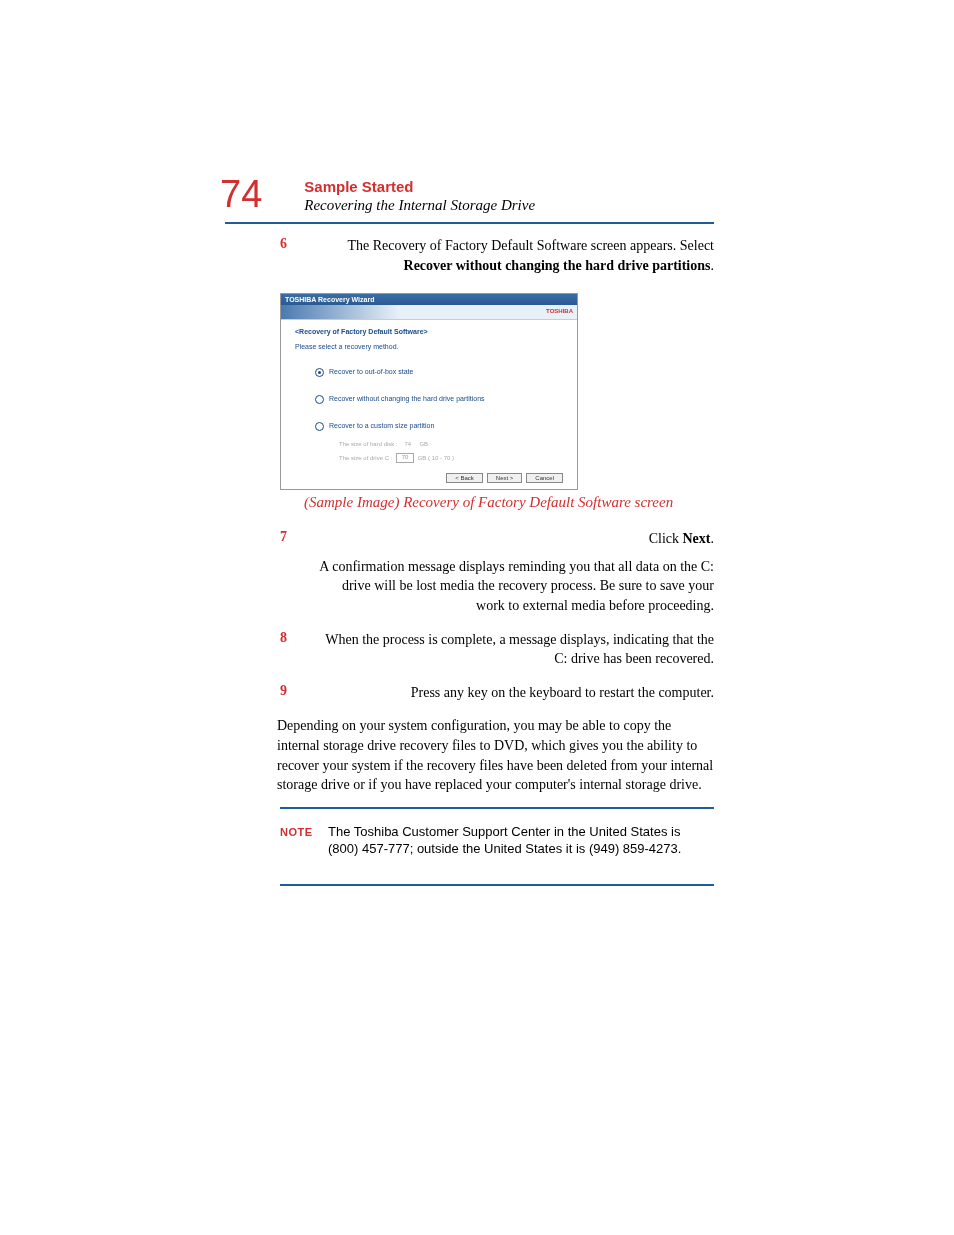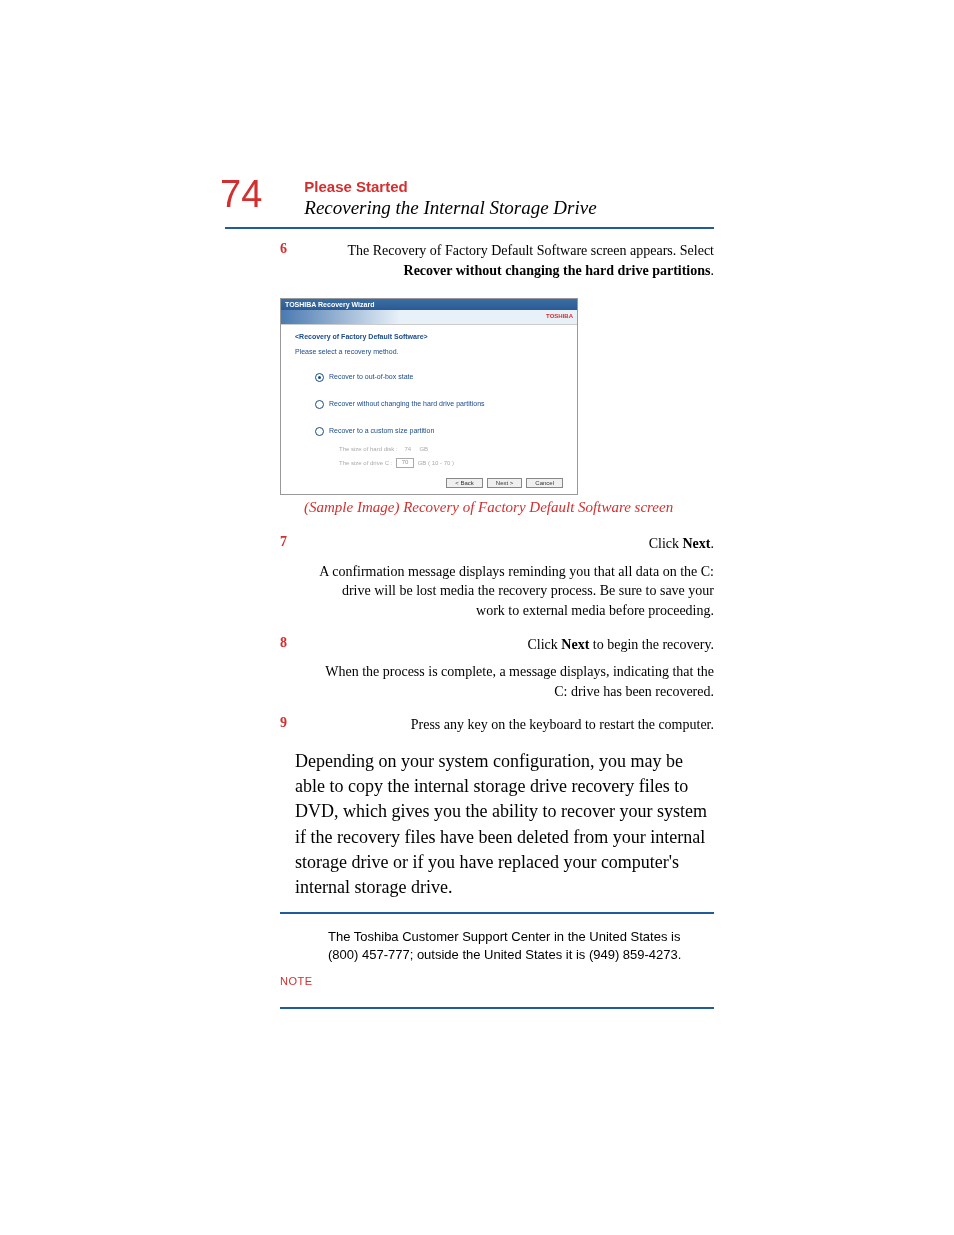--- a/index.html
+++ b/index.html
@@ -34,21 +34,21 @@
   }
   .chapter-title {
     font-family: Arial, Helvetica, sans-serif;
     font-size: 15px;
     font-weight: bold;
     color: #d32f2f;
     margin-bottom: 2px;
   }
   .section-title-top {
     font-style: italic;
-    font-size: 19px;
+    font-size: 15px;
     color: #000;
   }
   .hr {
     height: 2px;
     background: #1f5c99;
     margin: 8px 0 12px 0;
   }
   .hr-thin {
     height: 2px;
     background: #1f5c99;
@@ -183,58 +183,57 @@
     margin-bottom: 18px;
   }
   .section-heading {
     font-family: Arial, Helvetica, sans-serif;
     font-size: 17px;
     font-weight: bold;
     color: #d32f2f;
     margin: 14px 0 8px 0;
   }
   .body-para {
-    font-size: 18px;
+    font-size: 14px;
     line-height: 1.4;
-    margin-left: 70px;
+    margin-left: 52px;
     margin-bottom: 10px;
   }
   .note-block {
     margin-left: 55px;
   }
   .note-row {
     display: flex;
     font-family: Arial, Helvetica, sans-serif;
     font-size: 13px;
     line-height: 1.35;
     padding: 6px 0;
   }
   .note-label {
     color: #d32f2f;
-    font-weight: normal;
+    font-weight: bold;
     width: 48px;
     flex-shrink: 0;
     letter-spacing: 0.5px;
     font-size: 11px;
     padding-top: 2px;
-    margin-top: 44px;
   }
   .note-text p {
     margin: 0 0 8px 0;
   }
 </style>
 </head>
 <body>
 
 <div class="page">
 
   <div class="header-row">
     <div class="page-number">74</div>
     <div class="header-text">
-      <div class="chapter-title">Please Started</div>
+      <div class="chapter-title">Sample Started</div>
       <div class="section-title-top">Recovering the Internal Storage Drive</div>
     </div>
   </div>
 
   <div class="hr"></div>
 
   <div class="step">
     <div class="step-num">6</div>
     <div class="step-body">
       <p>
@@ -294,23 +293,20 @@
       <p>
         <span>Click </span><b>Next</b><span>.</span>
       </p>
       <p>A confirmation message displays reminding you that all data on the C: drive will be lost media the recovery process. Be sure to save your work to external media before proceeding.</p>
     </div>
   </div>
 
   <div class="step">
     <div class="step-num">8</div>
     <div class="step-body">
-      <p>
-        <span>Click </span><b>Next</b><span> to begin the recovery.</span>
-      </p>
       <p>When the process is complete, a message displays, indicating that the C: drive has been recovered.</p>
     </div>
   </div>
 
   <div class="step">
     <div class="step-num">9</div>
     <div class="step-body">
       <p>Press any key on the keyboard to restart the computer.</p>
     </div>
   </div>

